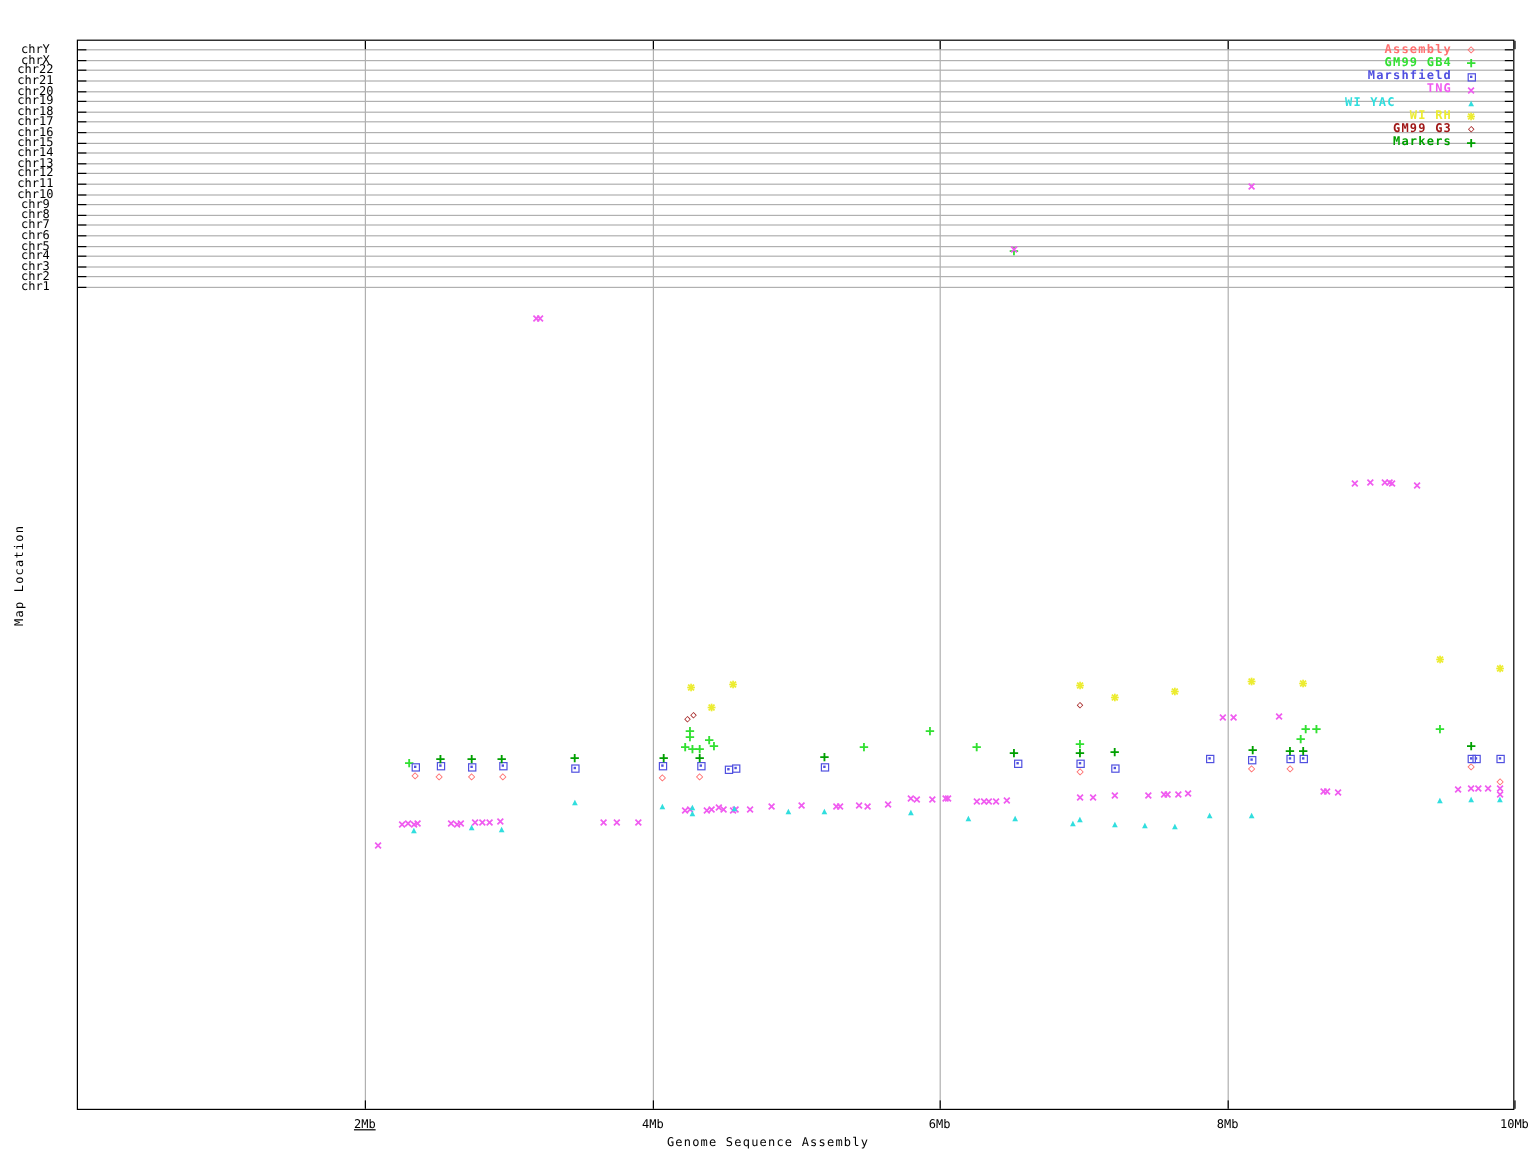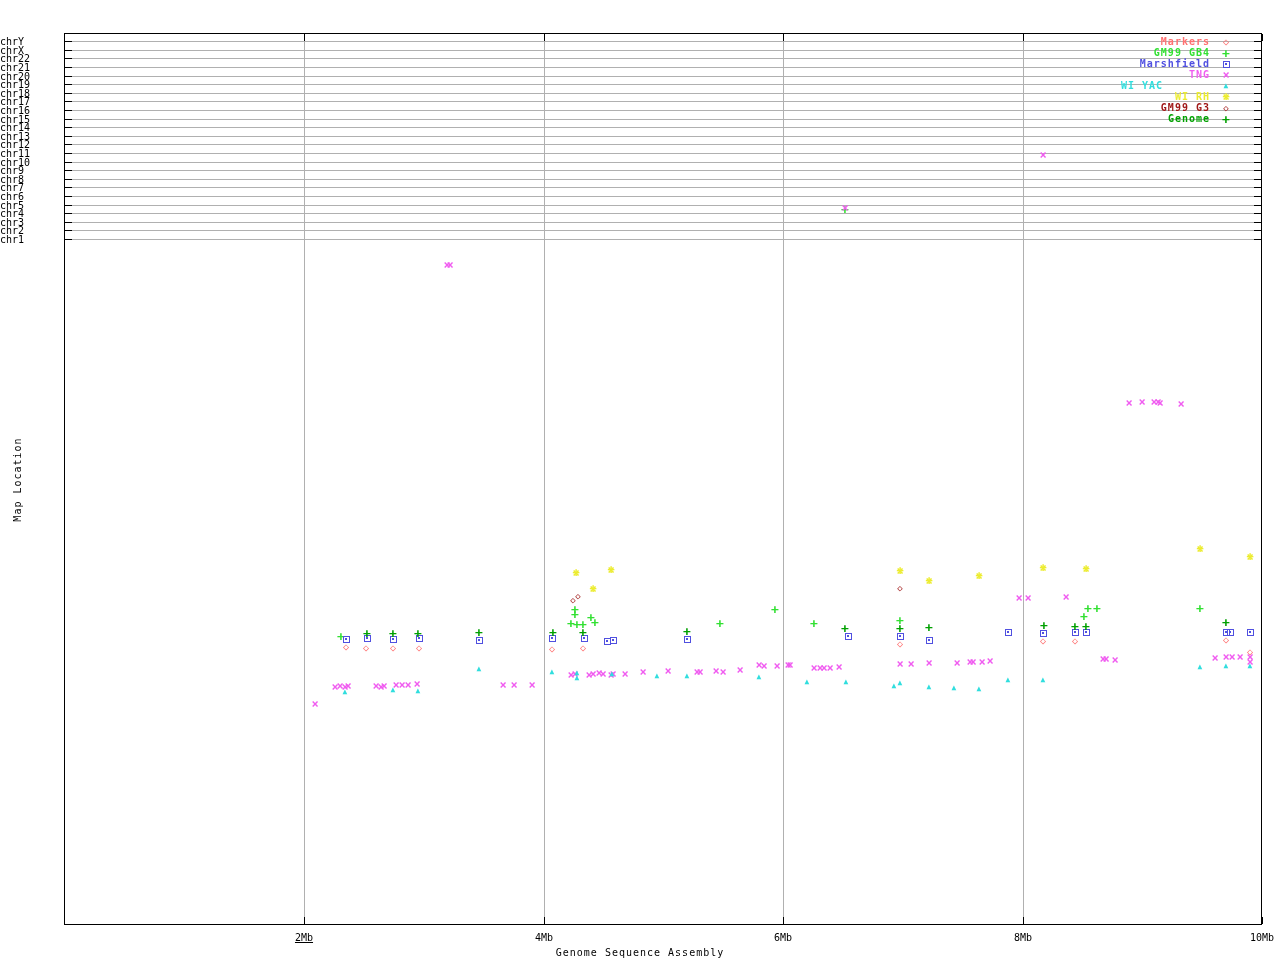--- a/index.html
+++ b/index.html
@@ -9,21 +9,21 @@
          font-size:10px;letter-spacing:1px;font-weight:bold;}
   .ylabel{position:absolute;left:-38px;top:474px;width:110px;text-align:center;
           transform:rotate(-90deg);font-size:10px;letter-spacing:1px;}
   .xlabel{position:absolute;left:0;top:947px;width:1280px;text-align:center;
           font-size:10px;letter-spacing:1px;}
   #plot{position:absolute;left:64px;top:33px;width:1198px;height:892px;
         border:1px solid #000;box-sizing:border-box;}
   .hgrid{position:absolute;height:1px;background:#b0b0b0;}
   .vgrid{position:absolute;width:1px;background:#b0b0b0;}
   .tick{position:absolute;background:#000;}
-  .chrlab{position:absolute;left:0;width:59px;text-align:left;font-size:10px;
+  .chrlab{position:absolute;left:0;width:59px;text-align:center;font-size:10px;
           line-height:9px;letter-spacing:0px;}
   .xticklab{position:absolute;width:70px;text-align:center;font-size:10px;}
   .leglab{position:absolute;width:170px;text-align:right;font-size:10px;
           font-weight:bold;letter-spacing:1px;}
   .mk{position:absolute;width:14px;height:14px;margin-left:-7px;margin-top:-7px;
       display:flex;align-items:center;justify-content:center;line-height:1;
       font-family:"DejaVu Sans Mono",monospace;}
   .t-dia{font-size:10px;}
   .t-dia-sm{font-size:9px;}
   .t-plus{font-size:13px;font-weight:bold;}
@@ -392,34 +392,34 @@
     <span class="mk t-plus" style="left: 553px; top: 632px; color: rgb(0, 160, 0);">+</span>
     <span class="mk t-plus" style="left: 583px; top: 632px; color: rgb(0, 160, 0);">+</span>
     <span class="mk t-plus" style="left: 687px; top: 631px; color: rgb(0, 160, 0);">+</span>
     <span class="mk t-plus" style="left: 845px; top: 628px; color: rgb(0, 160, 0);">+</span>
     <span class="mk t-plus" style="left: 900px; top: 628px; color: rgb(0, 160, 0);">+</span>
     <span class="mk t-plus" style="left: 929px; top: 627px; color: rgb(0, 160, 0);">+</span>
     <span class="mk t-plus" style="left: 1044px; top: 625px; color: rgb(0, 160, 0);">+</span>
     <span class="mk t-plus" style="left: 1075px; top: 626px; color: rgb(0, 160, 0);">+</span>
     <span class="mk t-plus" style="left: 1086px; top: 626px; color: rgb(0, 160, 0);">+</span>
     <span class="mk t-plus" style="left: 1226px; top: 622px; color: rgb(0, 160, 0);">+</span>
-    <div class="leglab" style="left: 1040px; top: 36px; color: rgb(255, 112, 112);">Markers</div>
+    <div class="leglab" style="left: 1040px; top: 36px; color: rgb(255, 112, 112);">Assembly</div>
     <span class="mk t-dia" style="left: 1226px; top: 42px; color: rgb(255, 112, 112);">◇</span>
     <div class="leglab" style="left: 1040px; top: 47px; color: rgb(50, 224, 50);">GM99 GB4</div>
     <span class="mk t-plus" style="left: 1226px; top: 53px; color: rgb(50, 224, 50);">+</span>
     <div class="leglab" style="left: 1040px; top: 58px; color: rgb(80, 80, 224);">Marshfield</div>
     <span class="mk" style="left: 1226px; top: 64px; color: rgb(80, 80, 224);">
       <i class="sqd"></i>
     </span>
     <div class="leglab" style="left: 1040px; top: 69px; color: rgb(240, 92, 240);">TNG</div>
     <span class="mk t-x" style="left: 1226px; top: 75px; color: rgb(240, 92, 240);">×</span>
     <div class="leglab" style="left: 993px; top: 80px; color: rgb(48, 222, 222);">WI YAC</div>
     <span class="mk t-tri" style="left: 1226px; top: 86px; color: rgb(48, 222, 222);">▲</span>
     <div class="leglab" style="left: 1040px; top: 91px; color: rgb(236, 236, 48);">WI RH</div>
     <span class="mk" style="left: 1226px; top: 97px; color: rgb(236, 236, 48);">
       <i class="st st1">+</i>
       <i class="st st2">×</i>
     </span>
     <div class="leglab" style="left: 1040px; top: 102px; color: rgb(160, 24, 24);">GM99 G3</div>
     <span class="mk t-dia-sm" style="left: 1226px; top: 108px; color: rgb(160, 24, 24);">◇</span>
-    <div class="leglab" style="left: 1040px; top: 113px; color: rgb(0, 160, 0);">Genome</div>
+    <div class="leglab" style="left: 1040px; top: 113px; color: rgb(0, 160, 0);">Markers</div>
     <span class="mk t-plus" style="left: 1226px; top: 119px; color: rgb(0, 160, 0);">+</span>
   </div>
 
 </body></html>

